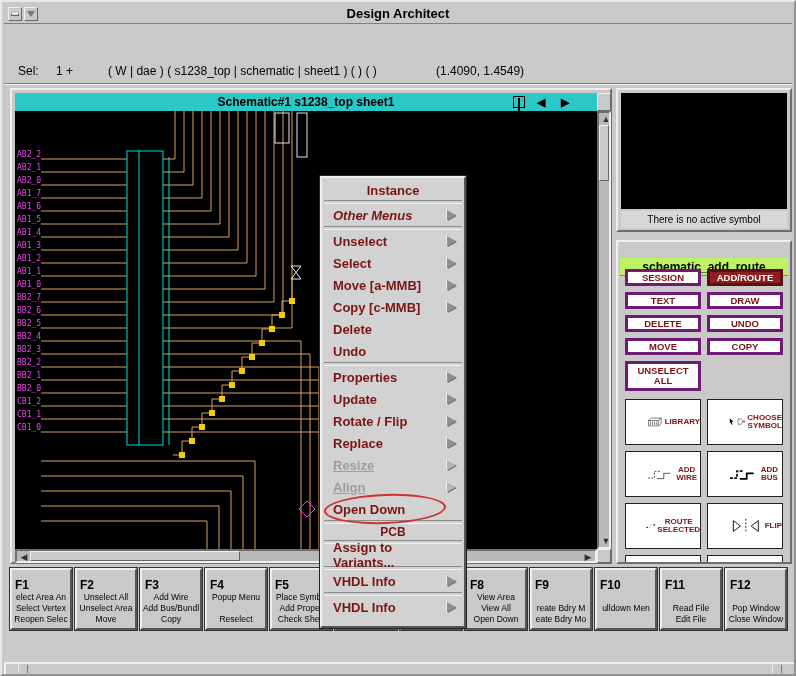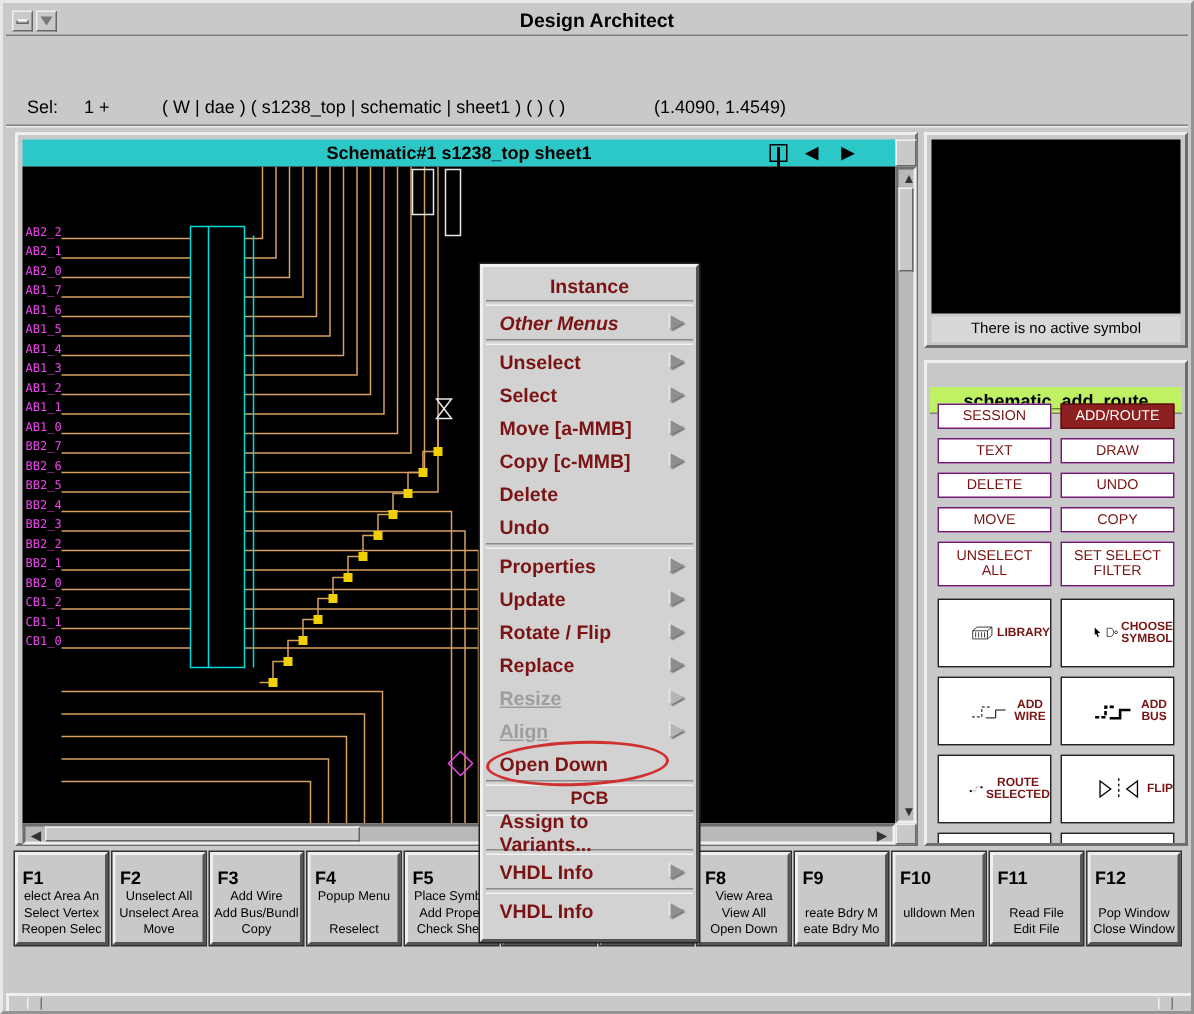--- a/index.html
+++ b/index.html
@@ -50,22 +50,22 @@
   .preview { left:614px; top:86px; width:176px; height:144px; background:#c9c9c9; }
   .preview-black { position:absolute; left:3px; top:3px; width:166px; height:116px; background:#000; }
   .preview-msg { position:absolute; left:3px; top:121px; width:166px; height:17px; background:#d8d8d8;
                  font-size:10px; text-align:center; line-height:17px; color:#000; }
 
   
   .palette { left:614px; top:238px; width:176px; height:324px; background:#c9c9c9; }
   .palette-title { position:absolute; left:2px; top:16px; width:168px; height:18px; background:#bef264;
                    border-bottom:1px solid #808080; font-weight:bold; font-size:12px; text-align:center; line-height:18px; color:#000; }
   .palette-body { position:absolute; left:2px; top:21px; width:168px; height:299px; overflow:hidden; }
-  .pal-btn { position:absolute; width:76px; height:17px; background:#fff; border:1px solid #701a75;
-             color:#7a1414; font-weight:normal; font-size:9.5px; display:flex; align-items:center; justify-content:center;
+  .pal-btn { position:absolute; width:76px; height:17px; background:#fff; border:3px solid #701a75;
+             color:#7a1414; font-weight:bold; font-size:9.5px; display:flex; align-items:center; justify-content:center;
              text-align:center; line-height:1.05; cursor:default; }
   .pal-btn.tall { height:30px; padding:1px 3px; }
   .pal-btn.active { background:#8c1f1f; color:#fff; border-color:#5c0f0f; }
   .pal-ibtn { position:absolute; width:76px; height:46px; background:#fff; border:1px solid #222;
               display:flex; flex-direction:row; align-items:center; justify-content:center; gap:1px; cursor:default;padding-left:20px; }
   .pal-ibtn .lbl { color:#7a1414; font-weight:bold; font-size:8px; text-align:center; line-height:1.05; }
 
   
   .fkey { position:absolute; top:566px; width:62px; height:62px; background:#c9c9c9;
           border-top:2px solid #efefef; border-left:2px solid #efefef; border-right:2px solid #555; border-bottom:2px solid #555;
@@ -211,21 +211,20 @@
     <div class="palette-body">
       <div class="pal-btn" style="left:5px; top:6px">SESSION</div>
       <div class="pal-btn active" style="left:87px; top:6px">ADD/ROUTE</div>
       <div class="pal-btn" style="left:5px; top:29px">TEXT</div>
       <div class="pal-btn" style="left:87px; top:29px">DRAW</div>
       <div class="pal-btn" style="left:5px; top:52px">DELETE</div>
       <div class="pal-btn" style="left:87px; top:52px">UNDO</div>
       <div class="pal-btn" style="left:5px; top:75px">MOVE</div>
       <div class="pal-btn" style="left:87px; top:75px">COPY</div>
       <div class="pal-btn tall" style="left:5px; top:98px">UNSELECT ALL</div>
-      <div class="pal-btn tall" style="left:87px; top:98px">SET SELECT FILTER</div>
 
       <div class="pal-ibtn" style="left:5px; top:136px">
         <svg width="36" height="20" viewBox="0 0 36 20">
           <path d="M5 7 L11 2 H31 V13 L25 18 H5 Z M5 7 H25 V18 M25 7 L31 2 M9 9 V16 M13 9 V16 M17 9 V16 M21 9 V16" fill="none" stroke="#000"></path>
         </svg>
         <span class="lbl">LIBRARY</span>
       </div>
       <div class="pal-ibtn" style="left:87px; top:136px">
         <svg width="40" height="20" viewBox="0 0 40 20">
           <path d="M4 2 L12 10 L8 10 L10 15 L8 16 L6 11 L4 13 Z" fill="#000"></path>

